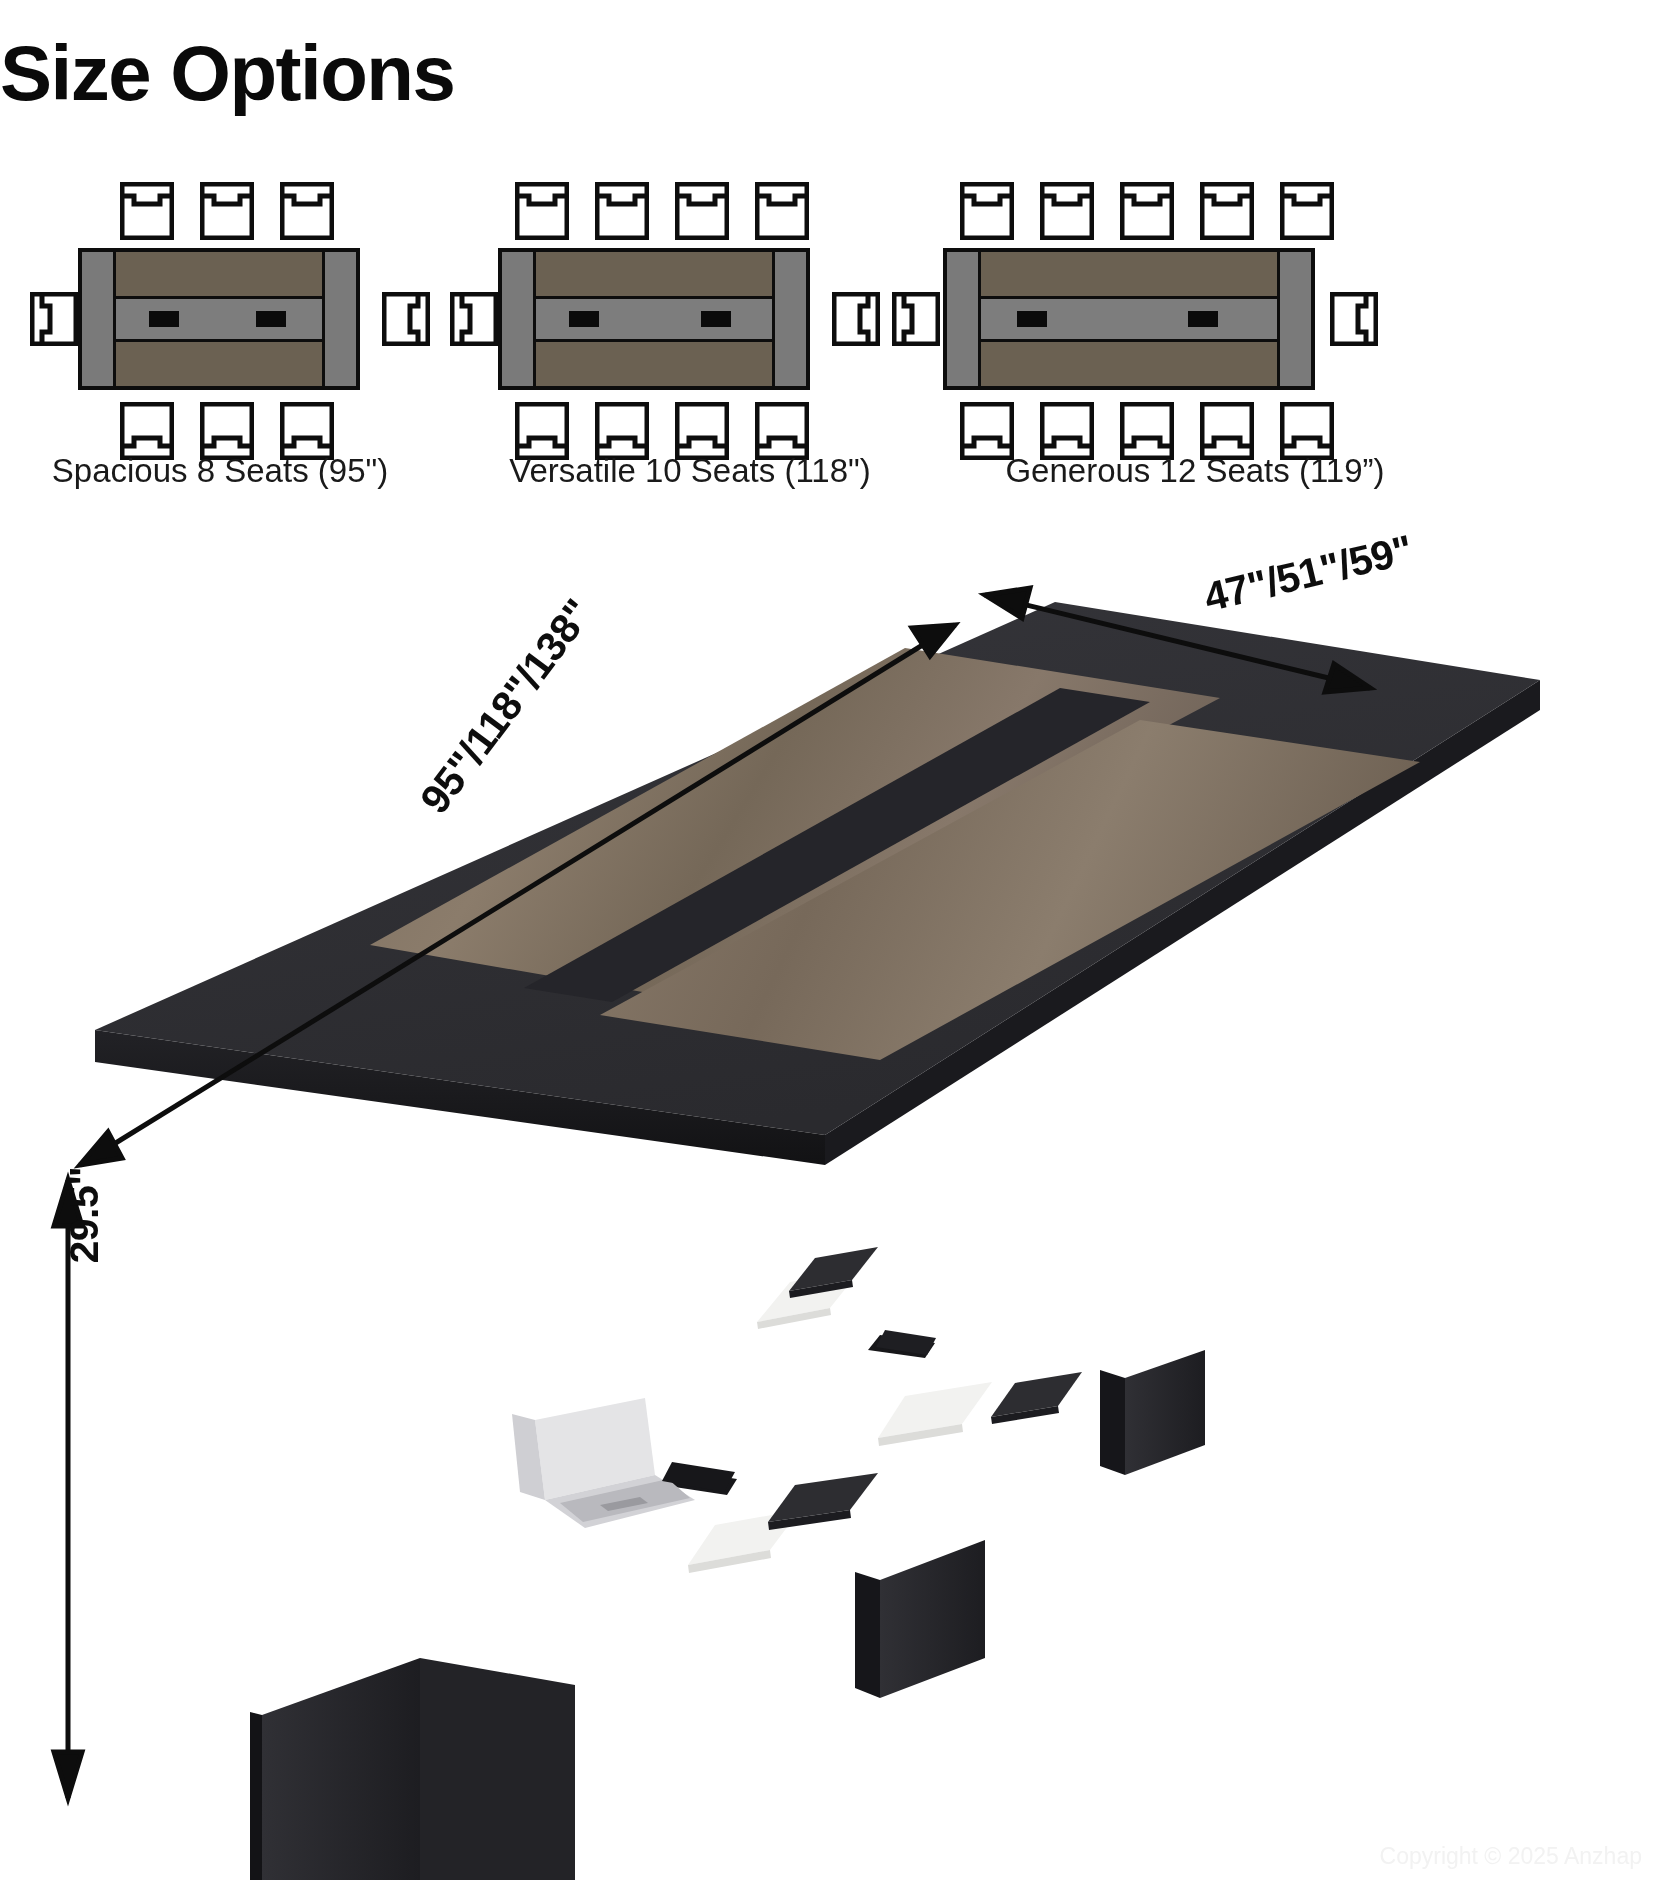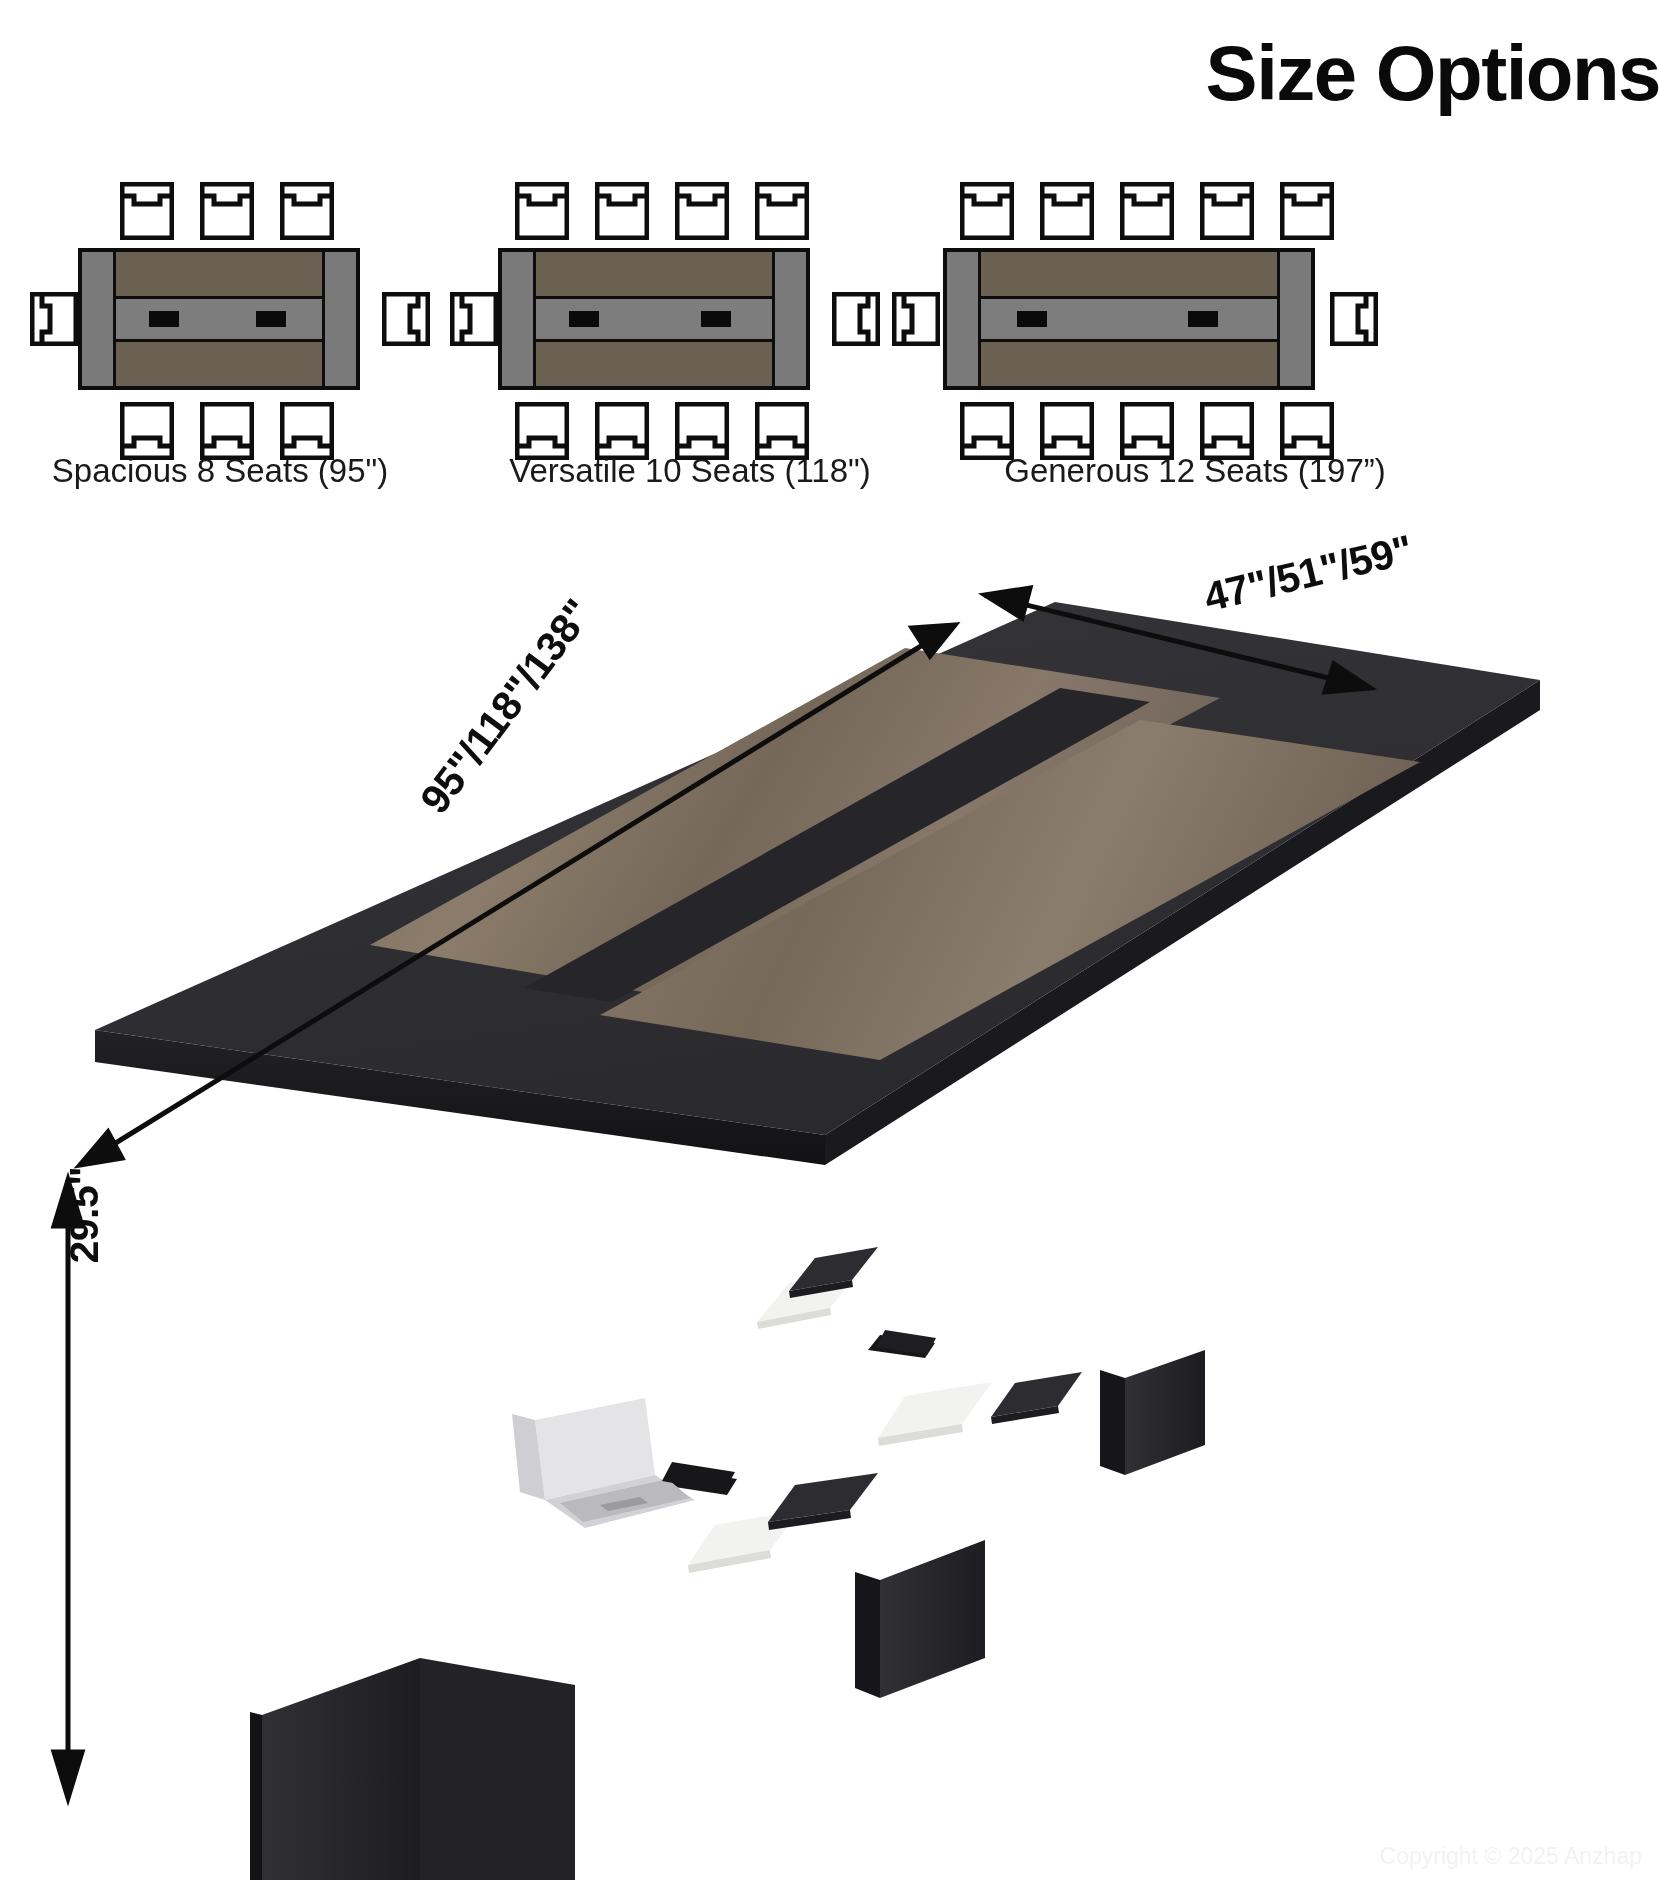--- a/index.html
+++ b/index.html
@@ -17,21 +17,21 @@
     font-family: "Liberation Sans", "DejaVu Sans", sans-serif;
     color: #111111;
   }
 
   
   #page-title {
     position: absolute;
     top: 28px;
     left: 0;
     width: 1660px;
-    text-align: right;
+    text-align: left;
     font-size: 78px;
     font-weight: 700;
     letter-spacing: -1.5px;
     color: #0a0a0a;
     font-family: "Liberation Sans", "DejaVu Sans", sans-serif;
   }
 
   
   #plan-row {
     position: absolute;
@@ -385,21 +385,21 @@
       <svg width="54" height="58" viewBox="0 0 54 58">
           <path d="M2 56 H52 V44 H40 V36 H14 V44 H2 Z M2 56 V2 H52 V56" fill="none" stroke="#0d0d0d" stroke-width="5"></path>
         </svg>
     </div>
     <div class="chair" style="left:350px; top:232px;">
       <svg width="54" height="58" viewBox="0 0 54 58">
           <path d="M2 56 H52 V44 H40 V36 H14 V44 H2 Z M2 56 V2 H52 V56" fill="none" stroke="#0d0d0d" stroke-width="5"></path>
         </svg>
     </div>
 
-    <div class="plan-caption">Generous 12 Seats (197”)</div>
+    <div class="plan-caption">Generous 12 Seats (119”)</div>
   </div>
 </div>
 
 <div id="render-area">
   <svg id="render-svg" width="1660" height="1340" viewBox="0 0 1660 1340">
     <defs>
       <linearGradient id="woodGrad" x1="0" y1="0" x2="1" y2="0.25">
         <stop offset="0%" stop-color="#7d6f60"></stop>
         <stop offset="28%" stop-color="#8b7c6b"></stop>
         <stop offset="52%" stop-color="#756858"></stop>

